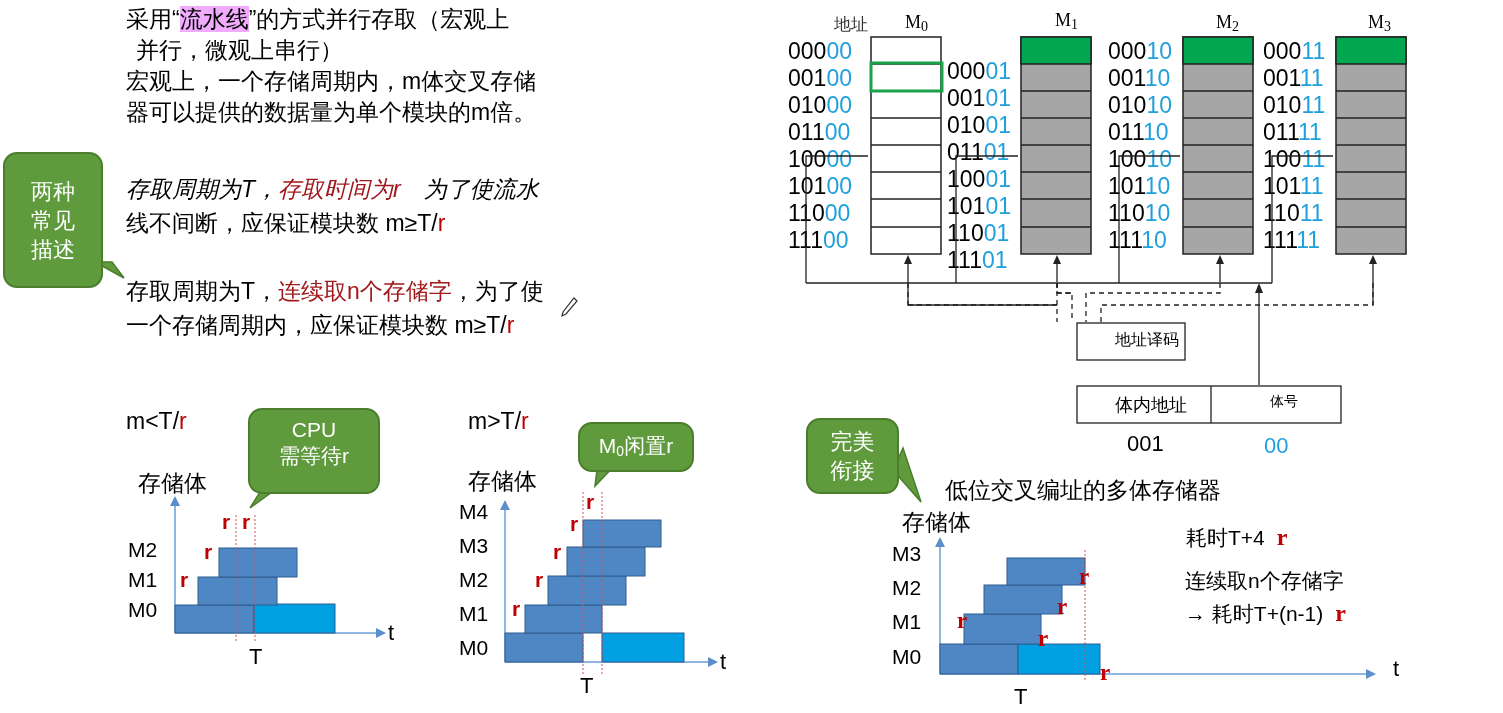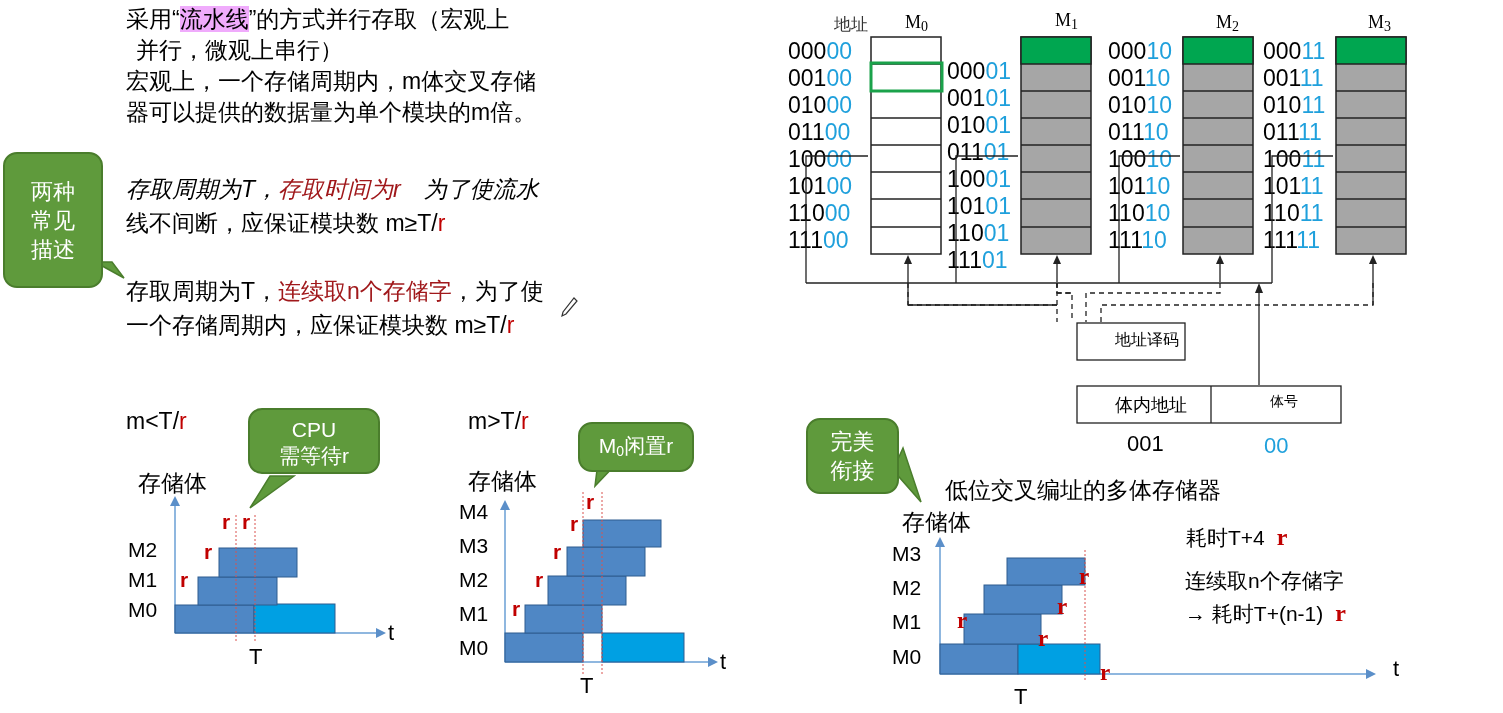--- a/index.html
+++ b/index.html
@@ -58,21 +58,21 @@
   <span>一个存储周期内，应保证模块数 m≥T/</span><span class="red">r</span>
 </div>
 
 <svg class="abs" style="left:560px; top:296px;" width="18" height="22">
   <path d="M14,2 L17,5 L6,18 L2,20 L3,16 Z" fill="#fff" stroke="#333" stroke-width="1.2"></path>
 </svg>
 
 <div class="abs txt" style="left:126px; top:406px;">
   <span>m&lt;T/</span><span class="red">r</span>
 </div>
-<div class="callout-box" style="left:248px; top:408px; width:132px; height:66px; font-size:21px; line-height:26px; padding-top:7px;">
+<div class="callout-box" style="left:248px; top:408px; width:132px; height:86px; font-size:21px; line-height:26px; padding-top:7px;">
   <div>CPU</div>
   <div>需等待r</div>
 </div>
 <div class="abs txt" style="left:138px; top:468px;">存储体</div>
 
 <svg class="abs" style="left:0; top:0;" width="1503" height="713">
 
   <line x1="175" y1="633" x2="175" y2="504" stroke="#6a9fd4" stroke-width="1.5"></line>
   <polygon points="170,506 180,506 175,496" fill="#5b8fc9"></polygon>
 

